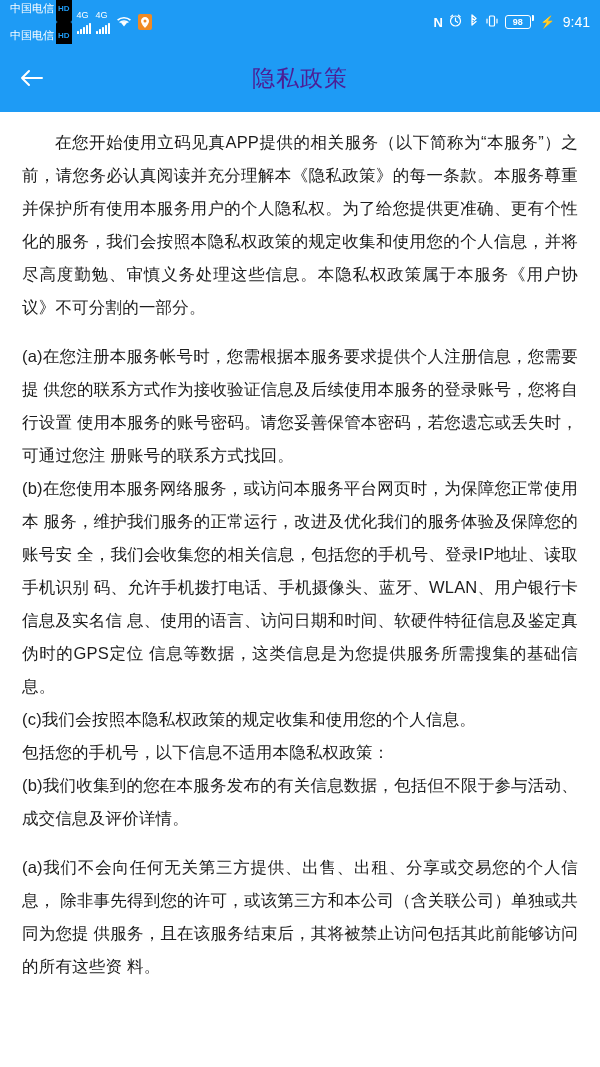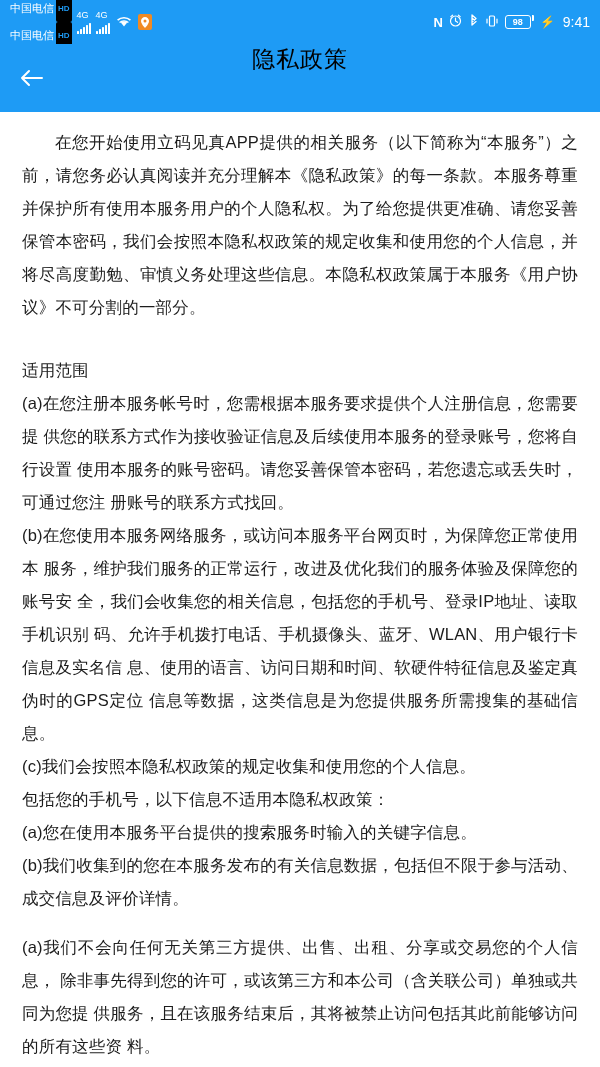--- a/index.html
+++ b/index.html
@@ -117,23 +117,23 @@
     background: #ffffff;
     border-radius: 0 1px 1px 0;
     margin-left: 1px;
   }
   .clock { font-size: 14px; font-weight: 500; }
 
   
   .appbar {
     height: 68px;
     background: #1E9BF5;
-    color: #000000;
-    display: flex;
-    align-items: flex-start;
+    color: #4c1d95;
+    display: flex;
+    align-items: center;
     position: relative;
   }
   .back-btn {
     width: 64px;
     height: 68px;
     display: flex;
     align-items: center;
     justify-content: center;
     cursor: pointer;
   }
@@ -262,25 +262,23 @@
     <span class="back-arrow">
       <svg width="26" height="26" viewBox="0 0 26 26">
           <path d="M23 13H3M10 6l-7 7 7 7" stroke="#fff" stroke-width="2" fill="none" stroke-linecap="round" stroke-linejoin="round"></path>
         </svg>
     </span>
   </div>
   <div class="appbar-title">隐私政策</div>
 </div>
 
 <div class="content">
-  <p class="para-indent">在您开始使用立码见真APP提供的相关服务（以下简称为“本服务”）之前，请您务必认真阅读并充分理解本《隐私政策》的每一条款。本服务尊重并保护所有使用本服务用户的个人隐私权。为了给您提供更准确、请您妥善保管本密码，我们会按照本隐私权政策的规定收集和使用您的个人信息，并将尽高度勤勉、审慎义务处理这些信息。本隐私权政策属于本服务《用户协议》不可分割的一部分。</p>
+  <p class="para-indent">在您开始使用立码见真APP提供的相关服务（以下简称为“本服务”）之前，请您务必认真阅读并充分理解本《隐私政策》的每一条款。本服务尊重并保护所有使用本服务用户的个人隐私权。为了给您提供更准确、更有个性化的服务，我们会按照本隐私权政策的规定收集和使用您的个人信息，并将尽高度勤勉、审慎义务处理这些信息。本隐私权政策属于本服务《用户协议》不可分割的一部分。</p>
   <div class="gap"></div>
-  <p class="section-title">适用范围</p>
   <p>(a)在您注册本服务帐号时，您需根据本服务要求提供个人注册信息，您需要提 供您的联系方式作为接收验证信息及后续使用本服务的登录账号，您将自行设置 使用本服务的账号密码。请您妥善保管本密码，若您遗忘或丢失时，可通过您注 册账号的联系方式找回。</p>
   <p>(b)在您使用本服务网络服务，或访问本服务平台网页时，为保障您正常使用本 服务，维护我们服务的正常运行，改进及优化我们的服务体验及保障您的账号安 全，我们会收集您的相关信息，包括您的手机号、登录IP地址、读取手机识别 码、允许手机拨打电话、手机摄像头、蓝牙、WLAN、用户银行卡信息及实名信 息、使用的语言、访问日期和时间、软硬件特征信息及鉴定真伪时的GPS定位 信息等数据，这类信息是为您提供服务所需搜集的基础信息。</p>
   <p>(c)我们会按照本隐私权政策的规定收集和使用您的个人信息。</p>
   <p>包括您的手机号，以下信息不适用本隐私权政策：</p>
-  <p>(a)您在使用本服务平台提供的搜索服务时输入的关键字信息。</p>
   <p>(b)我们收集到的您在本服务发布的有关信息数据，包括但不限于参与活动、成交信息及评价详情。</p>
   <div class="gap"></div>
   <p>(a)我们不会向任何无关第三方提供、出售、出租、分享或交易您的个人信息， 除非事先得到您的许可，或该第三方和本公司（含关联公司）单独或共同为您提 供服务，且在该服务结束后，其将被禁止访问包括其此前能够访问的所有这些资 料。</p>
 
 </div>
 
 </body></html>

